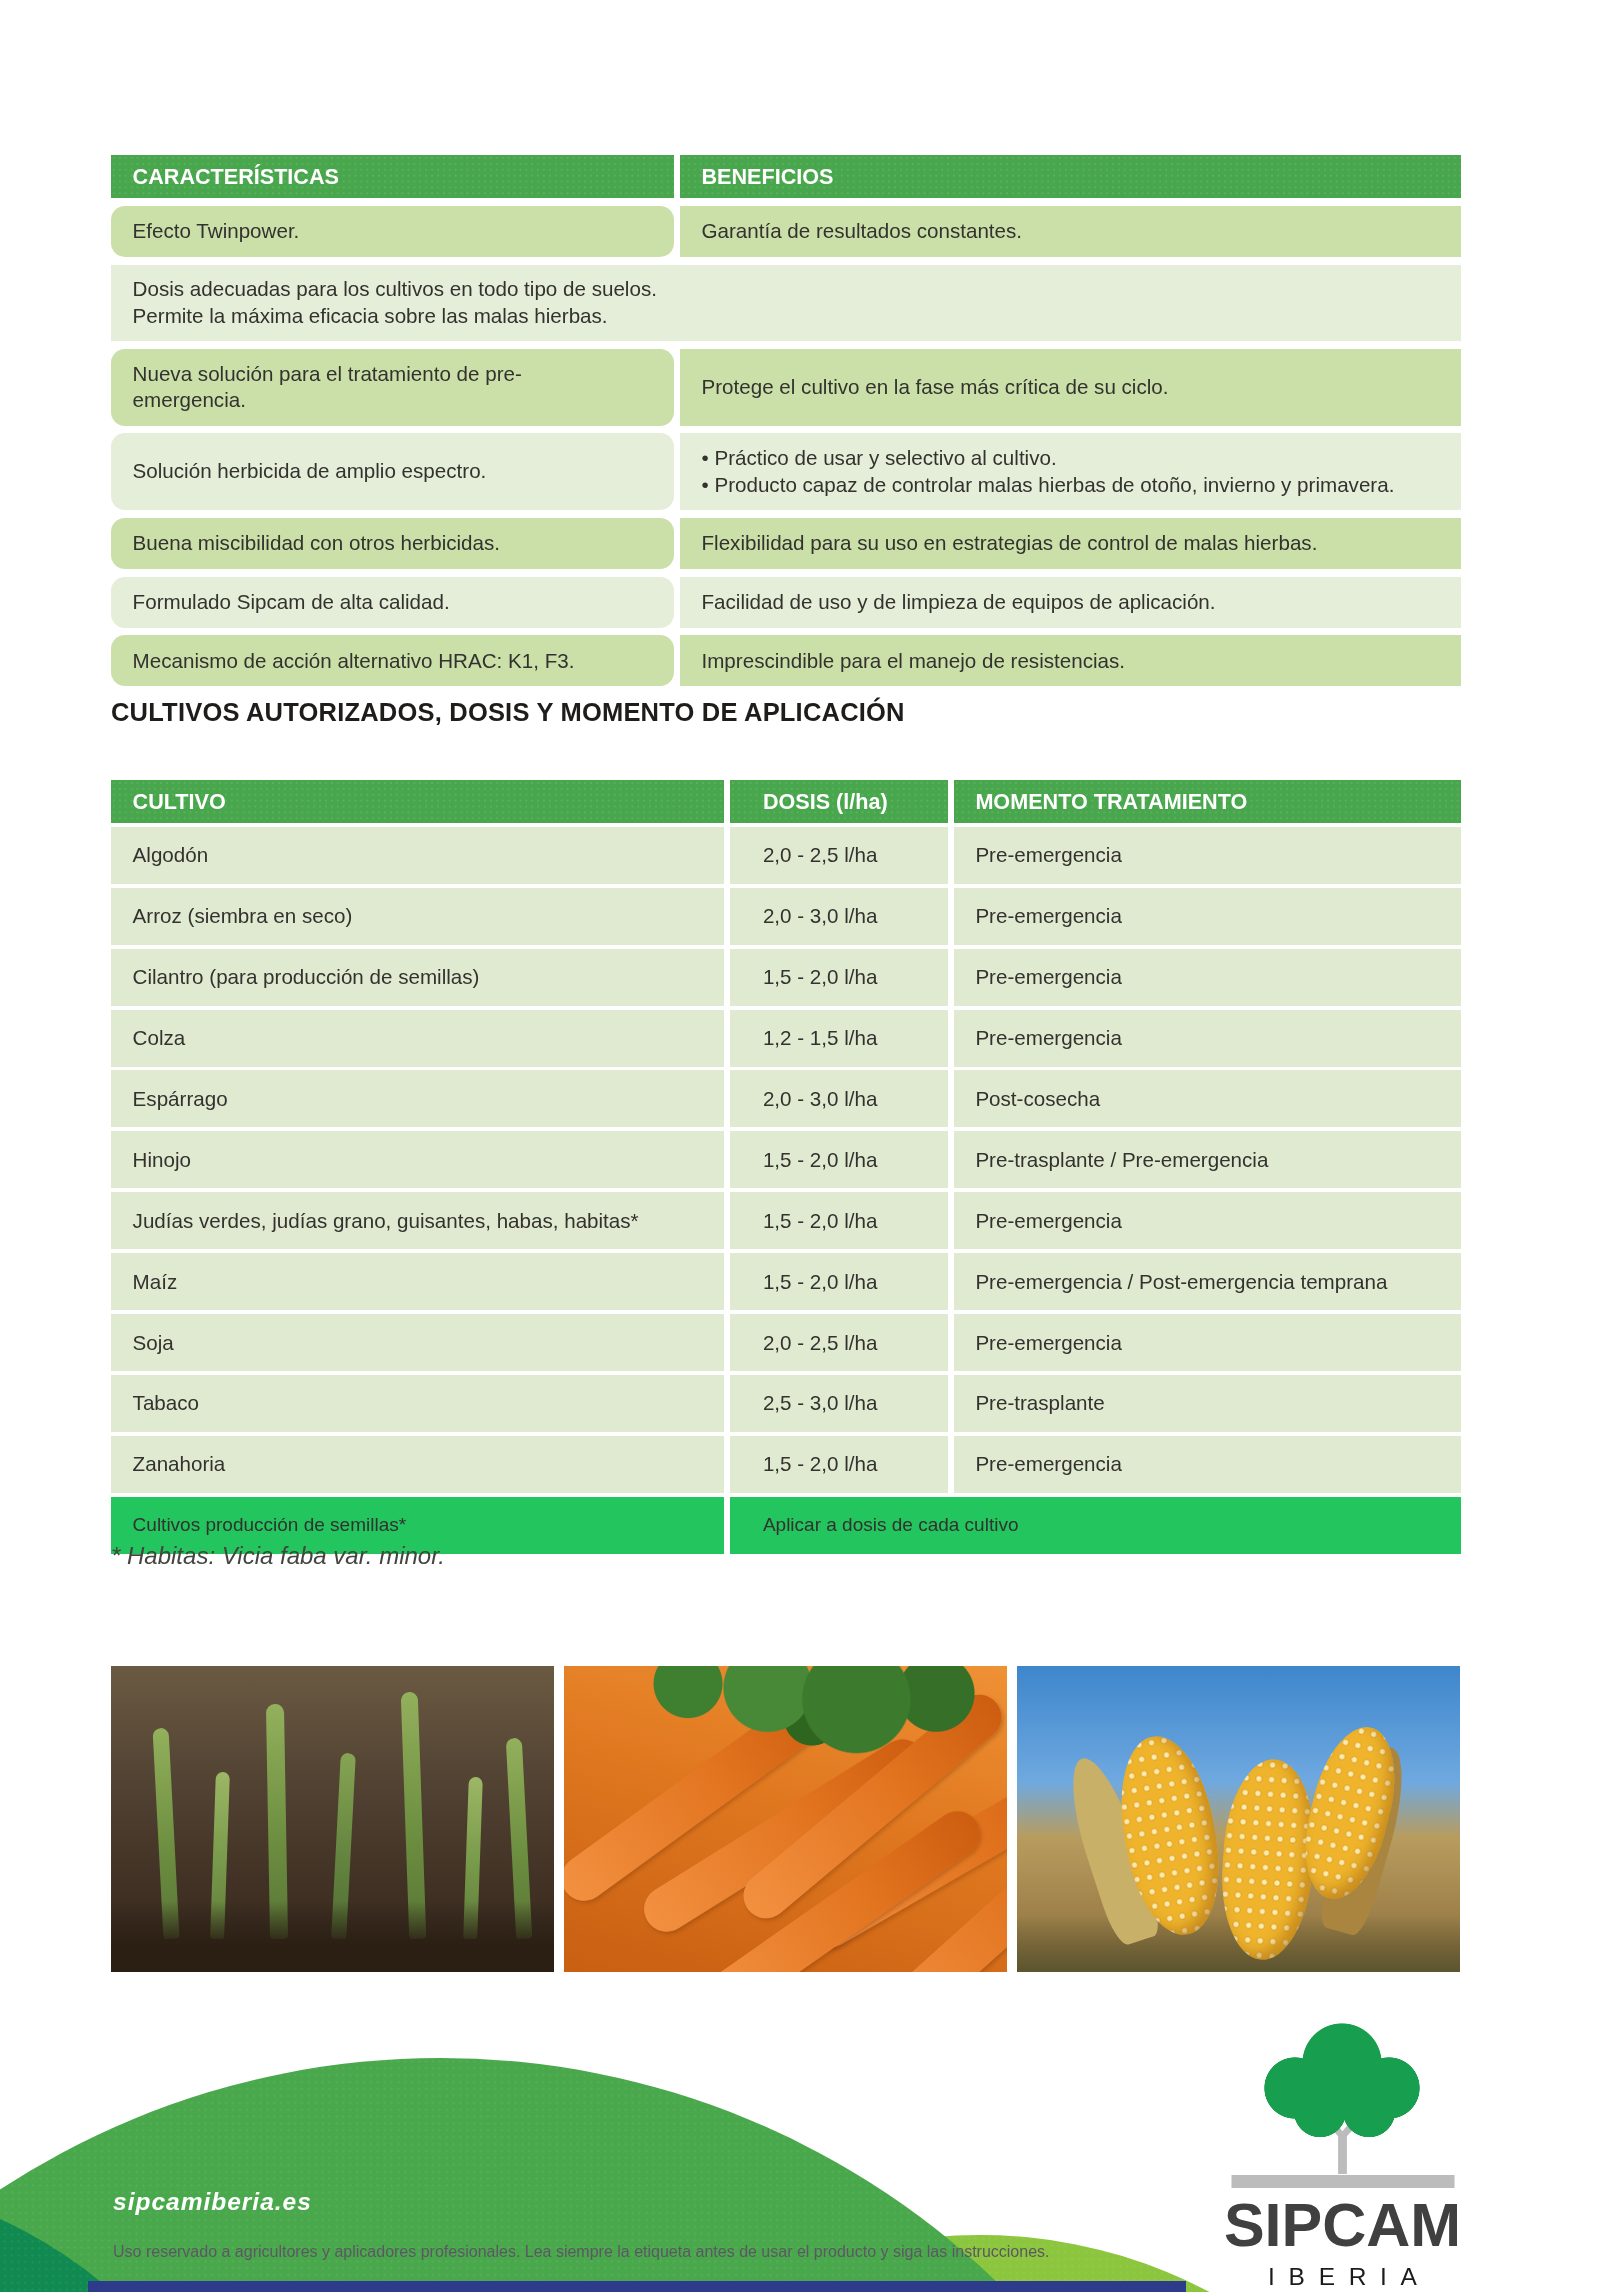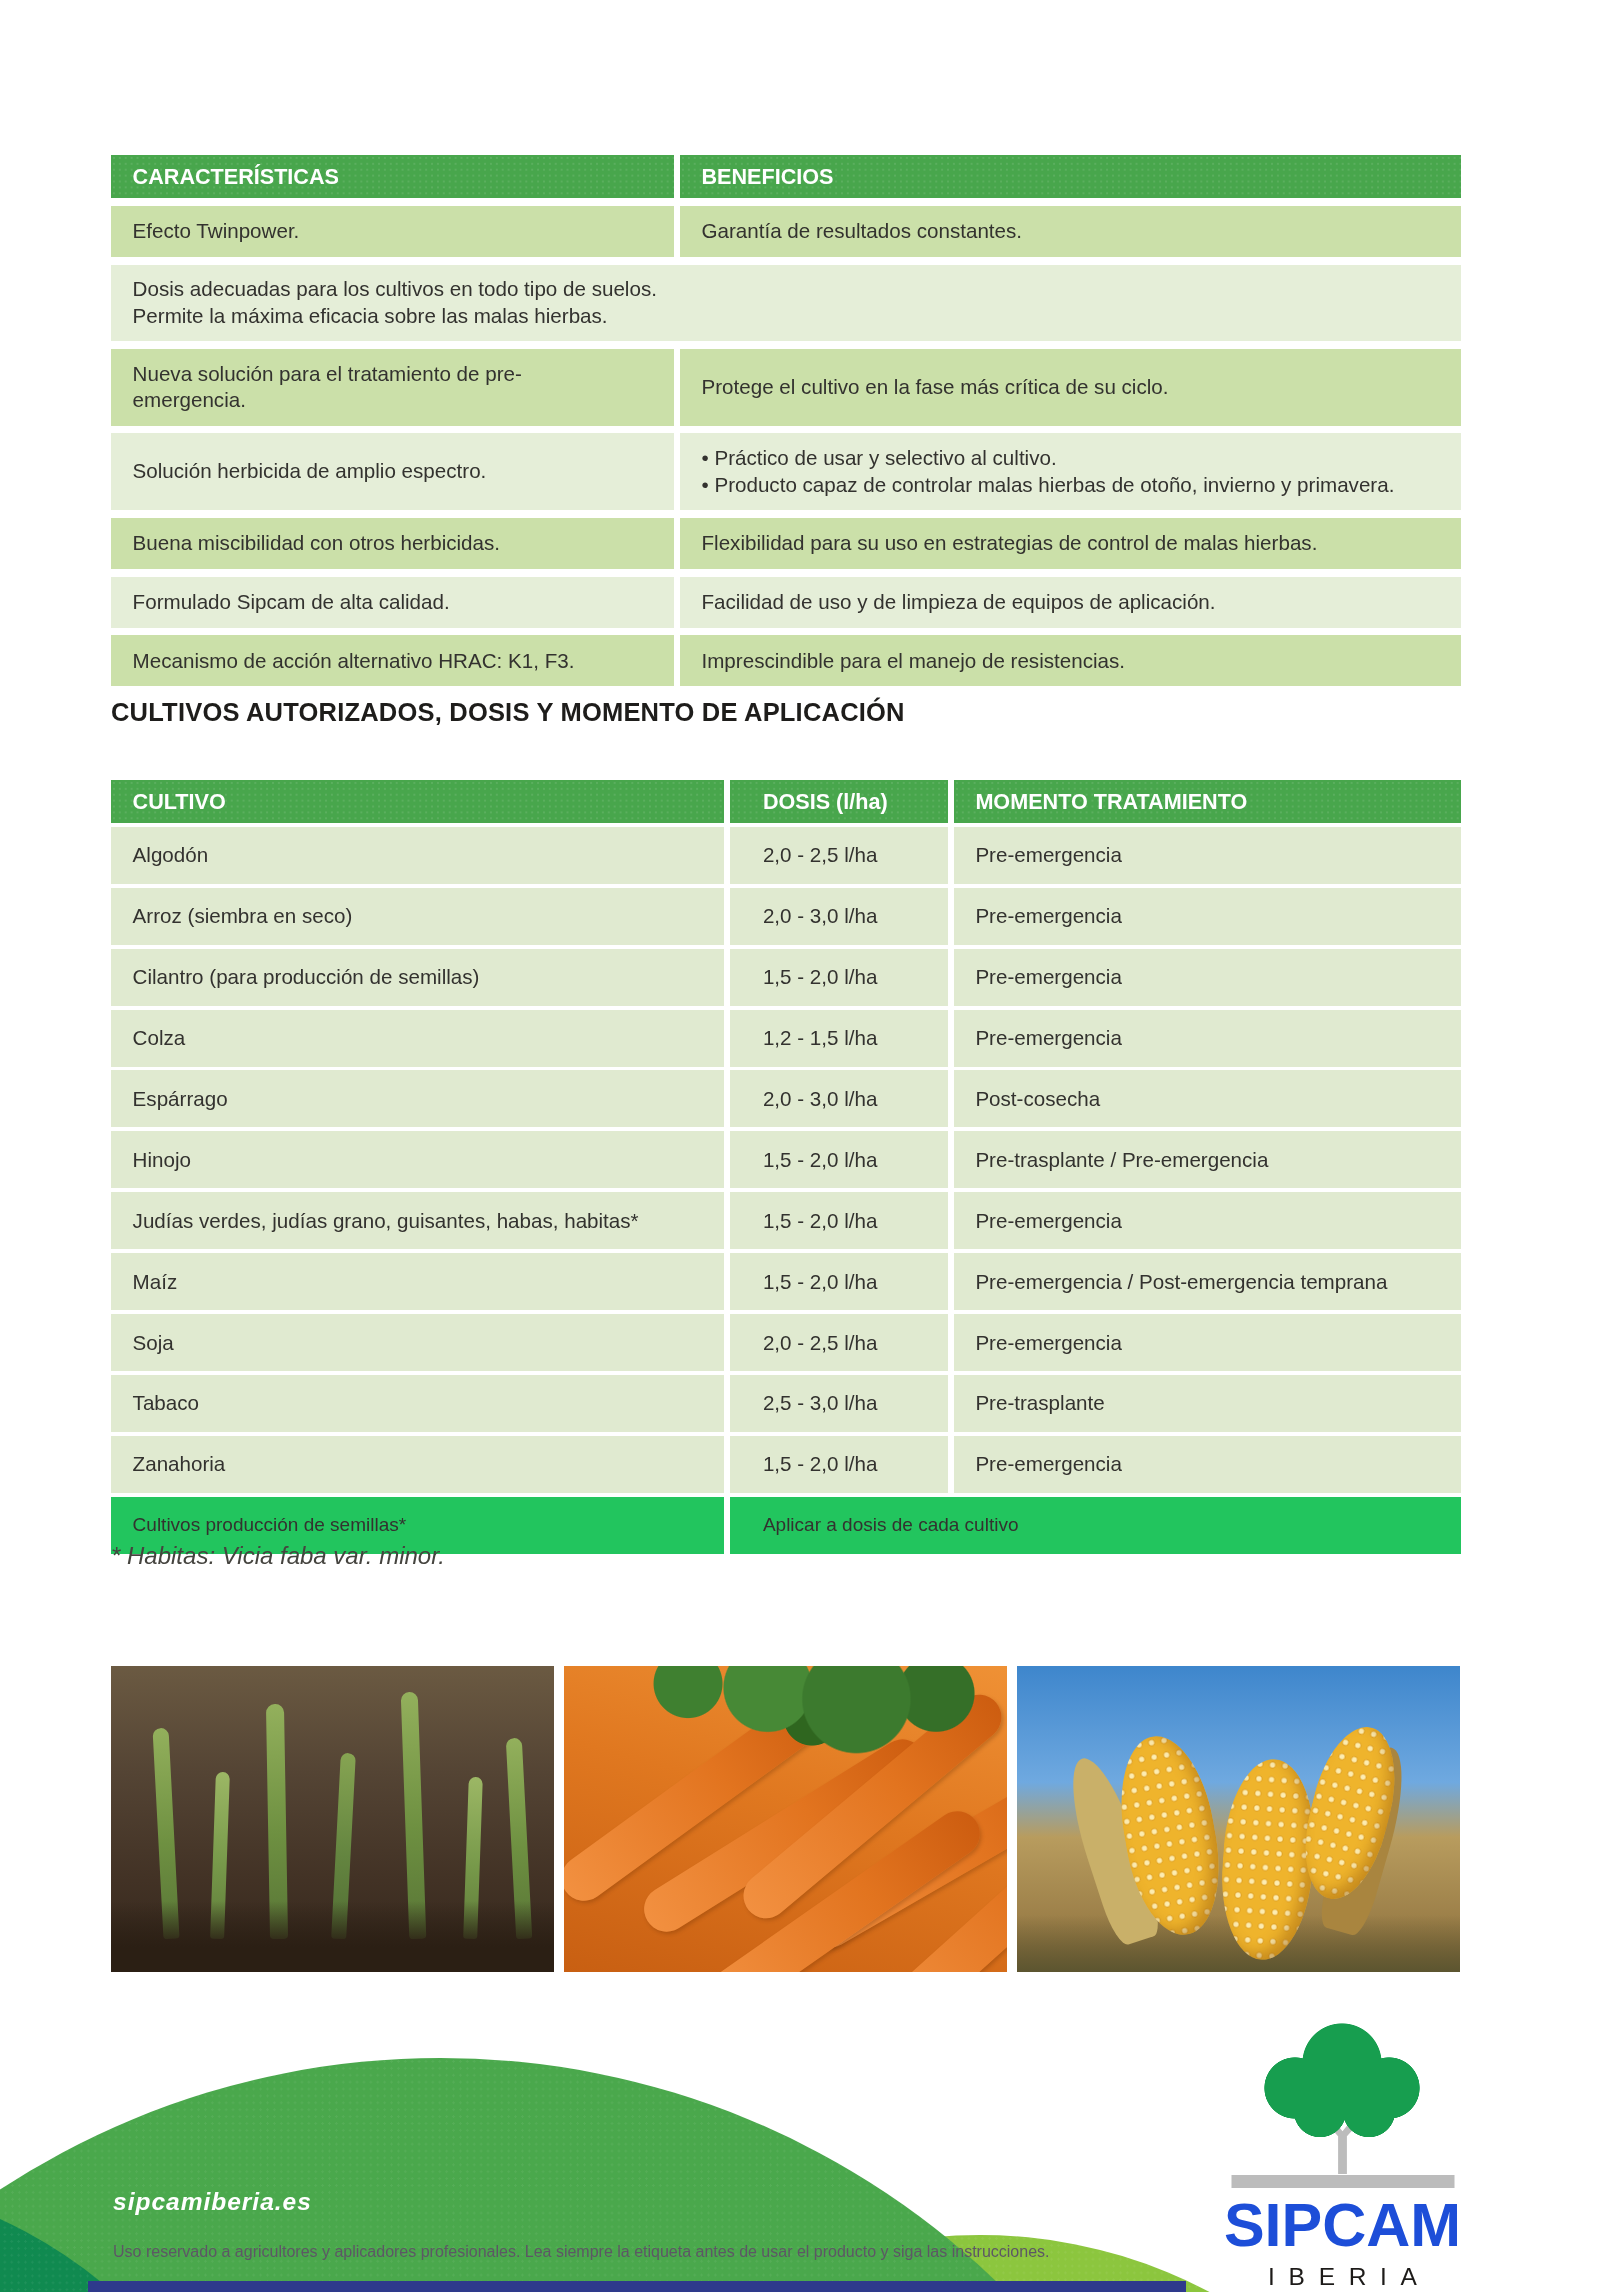--- a/index.html
+++ b/index.html
@@ -12,21 +12,21 @@
   .t1-h{background:#48a64c;color:#fff;font-weight:bold;font-size:21.6px;height:43px;
         display:flex;align-items:center;padding-left:21.6px;box-sizing:border-box;
         background-image:radial-gradient(rgba(255,255,255,.10) 1px,transparent 1.3px);
         background-size:5.9px 5.9px;}
   .t1 .c1{width:563px;flex:none;}
   .t1 .c2{flex:1;}
   .t1-row{display:flex;gap:5.9px;margin-top:7.8px;}
   .t1-row .cell{box-sizing:border-box;font-size:20.6px;line-height:26.5px;min-height:51px;
         display:flex;flex-direction:column;justify-content:center;
         padding:11.8px 9.8px 11.8px 21.6px;}
-  .t1-row .cell.c1{padding-right:68px;}
+  .t1-row .cell.c1{padding-right:68px;border-radius:14px;}
   .shade-a .cell{background:#cbe0a9;}
   .shade-b .cell{background:#e5eed8;}
 
   
   .section-title{position:absolute;left:111px;top:698px;font-size:25.5px;font-weight:bold;
         color:#1e1d1b;letter-spacing:0.2px;}
 
   
   .t2{position:absolute;left:111px;top:780px;width:1350px;}
   .t2-head,.t2-row{display:grid;grid-template-columns:613px 218px 1fr;column-gap:5.9px;}
@@ -103,21 +103,21 @@
         clip-path:polygon(42% 100%,42% 40%,6% 6%,20% 0,50% 32%,80% 0,94% 6%,58% 40%,58% 100%);}
   .canopy{position:absolute;left:29px;top:0;width:167px;height:118px;
         background:
           radial-gradient(circle 40px at 83px 42px,#179e4f 98%,transparent),
           radial-gradient(circle 31px at 36px 67px,#179e4f 98%,transparent),
           radial-gradient(circle 31px at 130px 67px,#179e4f 98%,transparent),
           radial-gradient(circle 26.5px at 61px 90px,#179e4f 98%,transparent),
           radial-gradient(circle 26.5px at 110px 90px,#179e4f 98%,transparent);}
   .tbase{position:absolute;left:50%;bottom:0;transform:translateX(-50%);
         width:223px;height:12.7px;background:#bcbcbc;}
-  .brand{font-size:61px;font-weight:bold;color:#1d4ed8;letter-spacing:0;line-height:63px;margin-top:5.9px;}
+  .brand{font-size:61px;font-weight:bold;color:#404040;letter-spacing:0;line-height:63px;margin-top:5.9px;}
   .region{font-size:24.5px;color:#1d1b19;letter-spacing:13.7px;padding-left:13.7px;margin-top:5.9px;}
 </style>
 </head>
 <body>
 
 <div class="page">
 
   <div class="t1">
     <div class="t1-head">
       <div class="t1-h c1">CARACTERÍSTICAS</div>

